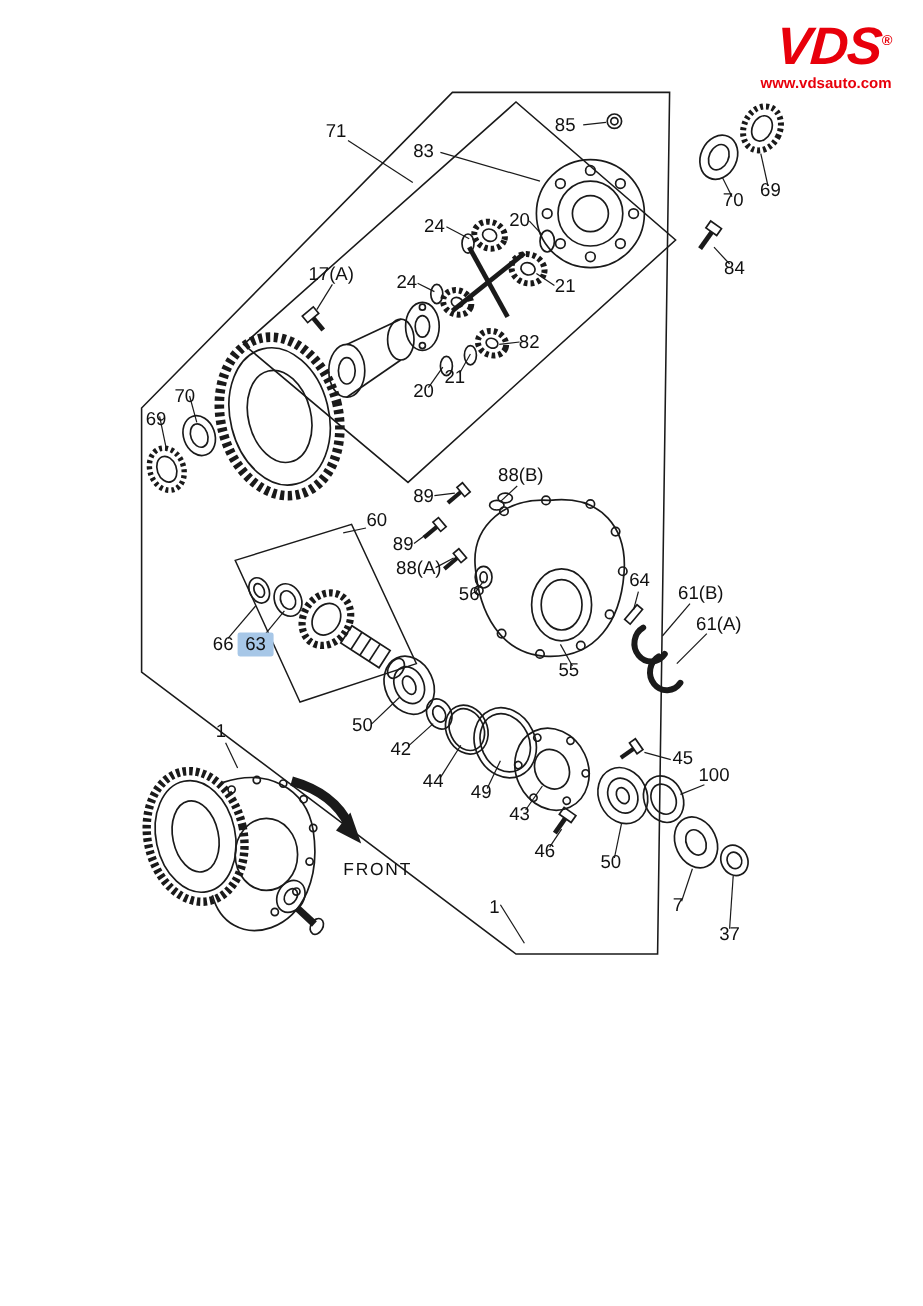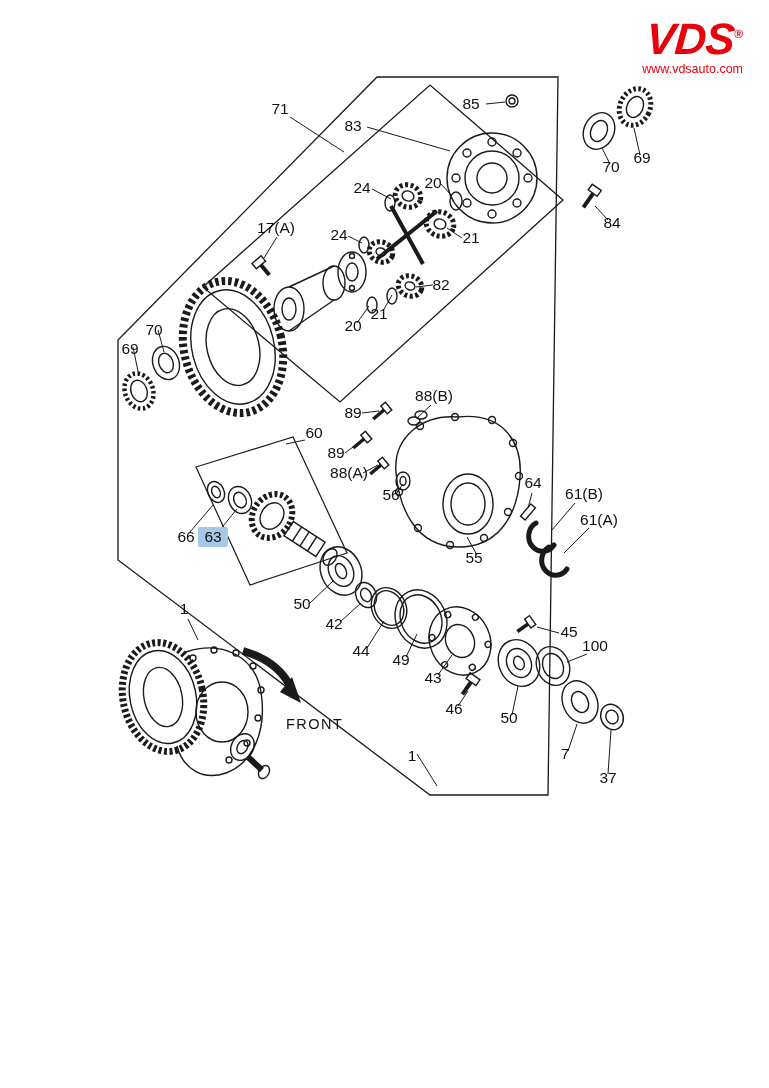--- a/index.html
+++ b/index.html
@@ -2,21 +2,21 @@
 <html><head>
 <meta charset="utf-8">
 <style>
   html,body{margin:0;padding:0;background:#ffffff;}
   .page{position:relative;width:769px;height:1088px;background:#fff;overflow:hidden;
         font-family:"Liberation Sans",sans-serif;}
   .brand{position:absolute;top:18px;right:26px;text-align:right;z-index:5;}
   .brand-logo{color:#e8000b;font-size:44px;font-weight:bold;font-style:italic;
               line-height:0.95;letter-spacing:-1px;transform:skewX(-4deg);}
   .brand-logo sup{font-size:12px;font-style:normal;letter-spacing:0;vertical-align:super;}
-  .brand-site{color:#e8000b;font-size:12.5px;margin-top:2px;font-weight:normal;}
+  .brand-site{color:#e8000b;font-size:12.5px;margin-top:2px;font-weight:bold;}
   svg{position:absolute;top:0;left:0;}
   svg text{font-family:"Liberation Sans",sans-serif;font-size:15.5px;fill:#111;}
   .front-txt{letter-spacing:1.5px;font-size:14.5px;}
 </style>
 </head>
 <body>
 
 <div class="page">
 
   <div class="brand">

